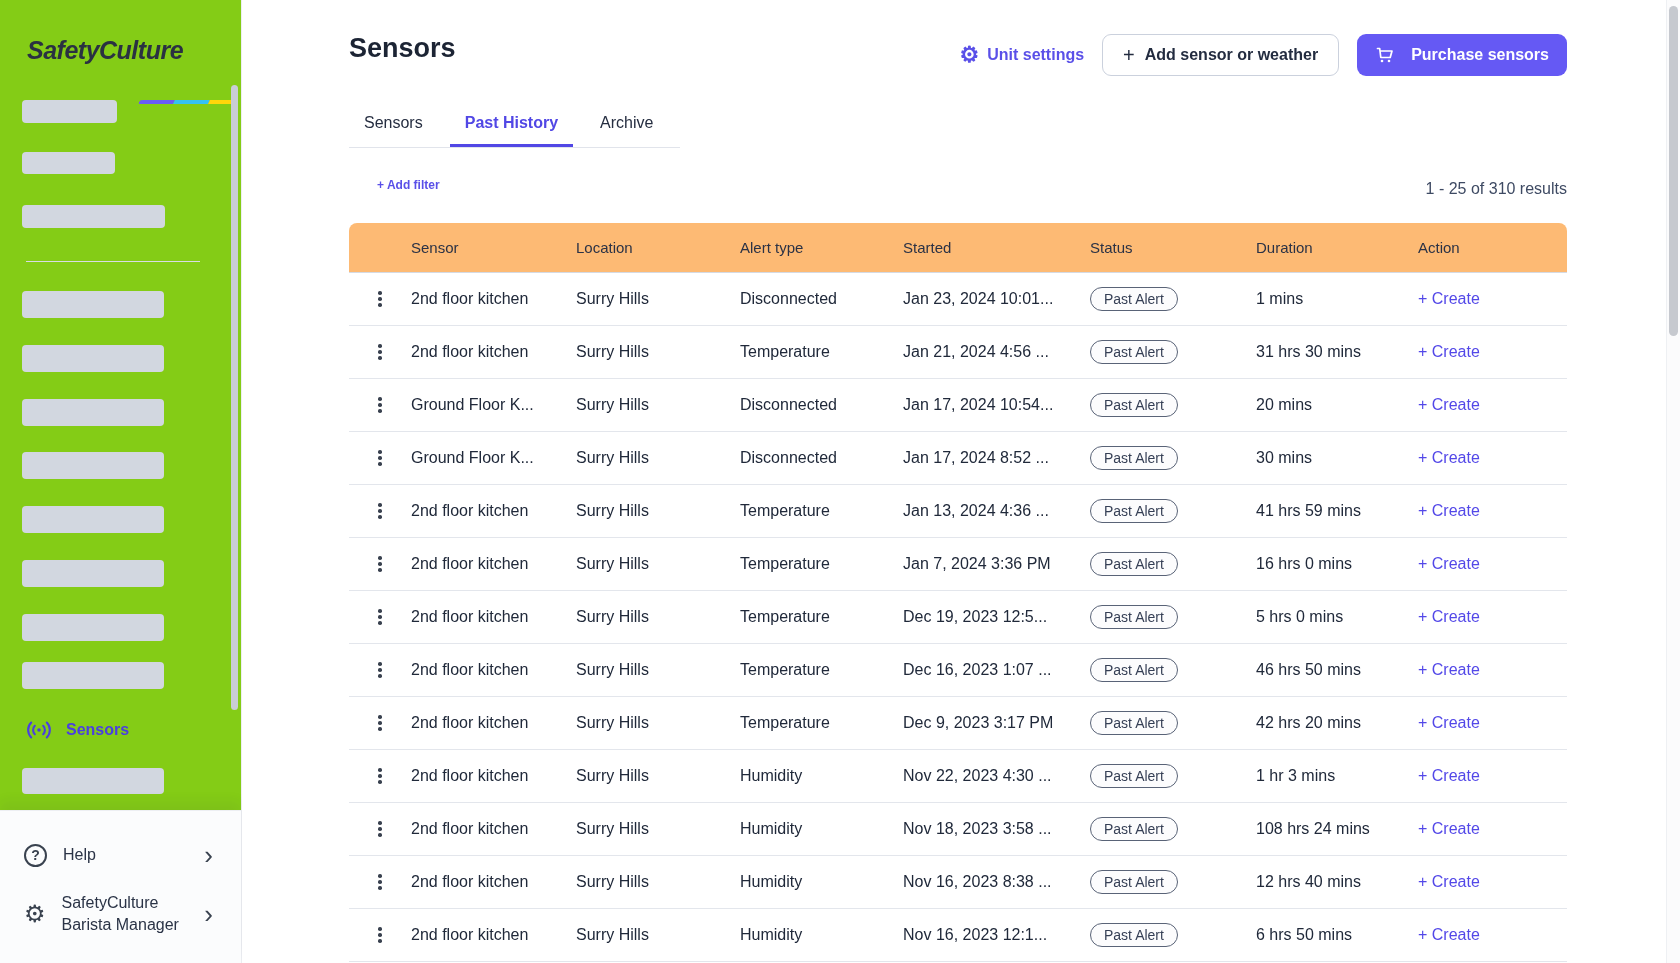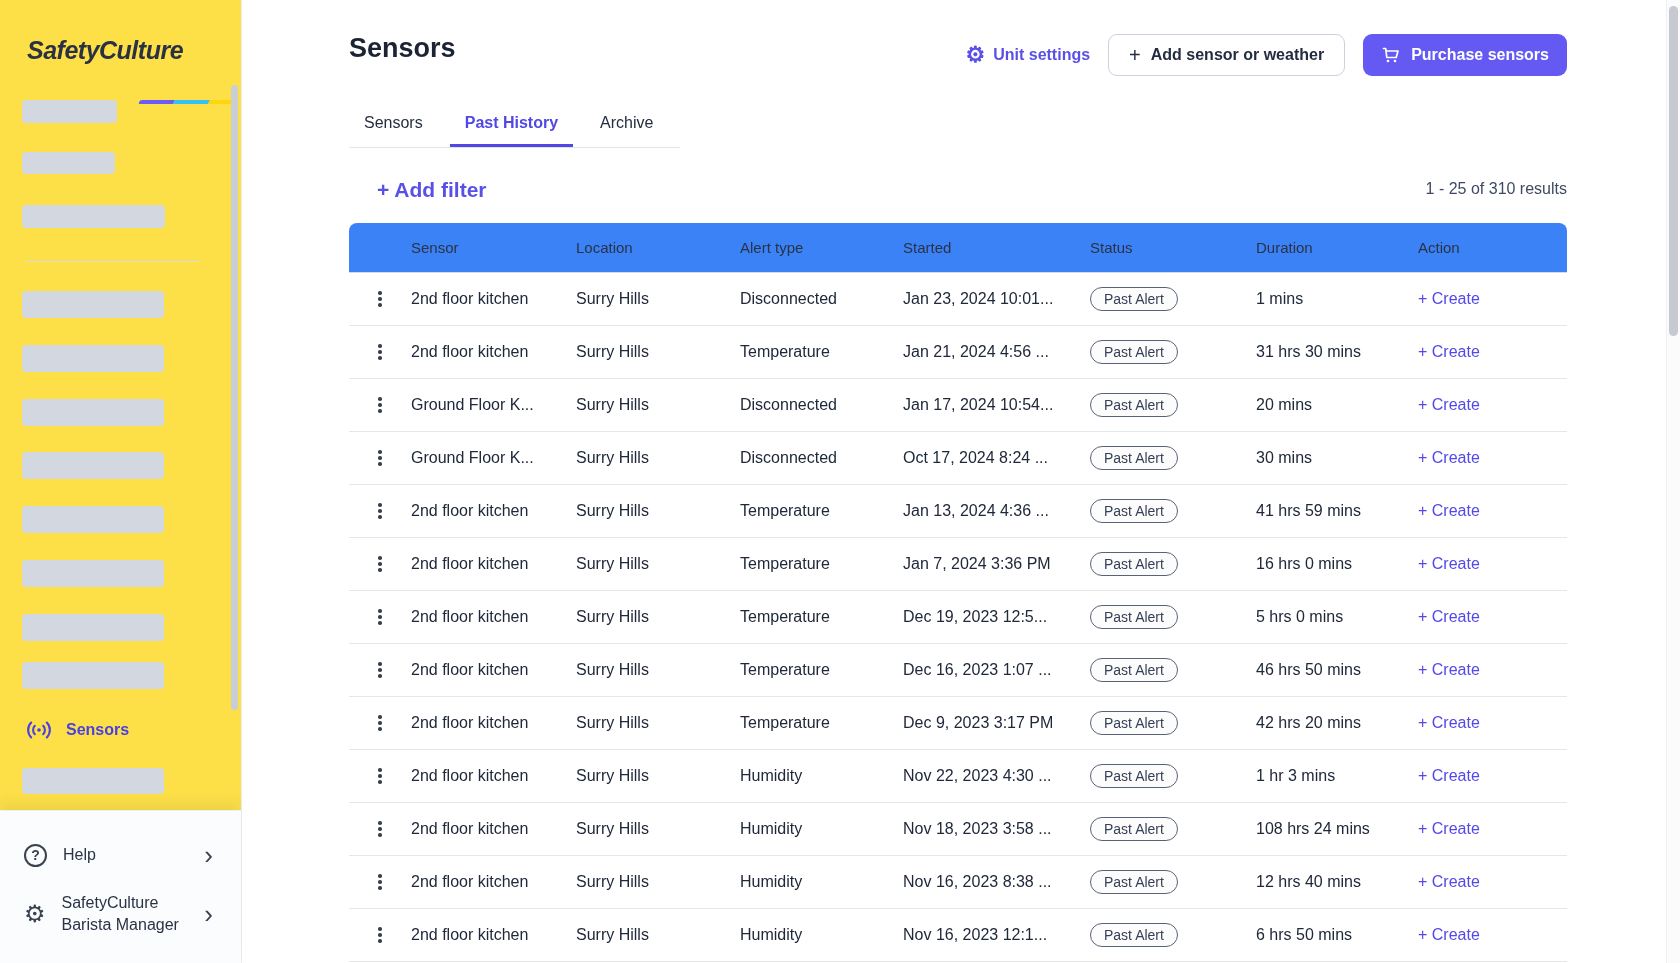--- a/index.html
+++ b/index.html
@@ -1,21 +1,21 @@
 <!DOCTYPE html>
 <html><head>
 <meta charset="utf-8">
 <style>
   * { margin:0; padding:0; box-sizing:border-box; }
   html,body { width:1680px; height:963px; overflow:hidden;
     font-family:"Liberation Sans", sans-serif; background:#ffffff; color:#20293A; }
 
   
   .sidebar { position:absolute; left:0; top:0; width:242px; height:963px;
-    background:#fde047; border-right:1px solid #ECEEF2; }
+    background:#84cc16; border-right:1px solid #ECEEF2; }
   .logo { position:absolute; left:27px; top:36px; font-size:25px; font-weight:800;
     font-style:italic; color:#2A3142; letter-spacing:-0.5px; white-space:nowrap; }
   .logo .part2 { position:relative; }
   .logo-underline { position:absolute; left:112px; top:64px; width:97px; height:4px;
     display:flex; transform:skewX(-25deg); border-radius:2px; overflow:hidden; }
   .logo-underline .seg1 { width:36%; background:#6A5CF5; }
   .logo-underline .seg2 { width:36%; background:#35C2F2; }
   .logo-underline .seg3 { width:28%; background:#FFD60A; }
 
   .skel { position:absolute; background:#D2D7E0; border-radius:4px; }
@@ -46,39 +46,39 @@
   .page-title { position:absolute; left:107px; top:33px; font-size:27px; font-weight:700; color:#1C2434; }
 
   .header-actions { position:absolute; top:34px; right:113px; display:flex; align-items:center; gap:18px; }
   .unit-settings { display:flex; align-items:center; gap:8px; color:#5A50E8;
     font-size:16px; font-weight:600; cursor:pointer; }
   .unit-settings .gear-glyph { color:#5A50E8; font-size:22px; }
   .btn { height:42px; border-radius:9px; display:flex; align-items:center;
     font-size:16px; font-weight:600; cursor:pointer; }
   .btn-outline { border:1px solid #CBD1DD; background:#fff; color:#232C40; padding:0 20px; gap:10px; }
   .btn-outline .plus { font-size:20px; font-weight:400; color:#232C40; }
-  .btn-primary { background:#6559F4; color:#fff; border:none; padding:0 18px; gap:10px;text-align:center; }
+  .btn-primary { background:#6559F4; color:#fff; border:none; padding:0 18px; gap:16px;text-align:center; }
 
   .tabs { position:absolute; left:107px; top:102px; display:inline-flex;
     border-bottom:1px solid #E1E4EB; }
   .tab { height:45px; padding:0 15px; display:flex; align-items:center;
     font-size:16px; color:#252D40; cursor:pointer; margin-right:12px;
     border-bottom:3px solid transparent; }
   .tab.active { color:#5147E5; font-weight:600; border-bottom-color:#5147E5; }
 
-  .add-filter { position:absolute; left:135px; top:178px; font-size:21px;
+  .add-filter { position:absolute; left:135px; top:178px; font-size:12px;
     font-weight:600; color:#5A50E8; cursor:pointer; }
   .results { position:absolute; top:180px; right:113px; font-size:16px; color:#3E4A63; }
 
   
   .table { position:absolute; left:107px; top:223px; width:1218px; }
   .t-head, .t-row { display:grid;
     grid-template-columns:62px 165px 164px 163px 187px 166px 162px 1fr;
     align-items:center; }
-  .t-head { height:50px; background:#3b82f6; border-radius:8px 8px 0 0;
+  .t-head { height:50px; background:#fdba74; border-radius:8px 8px 0 0;
     border-bottom:1px solid #D5DAE3; font-size:15px; color:#2B3245; }
   .t-row { height:53px; background:#fff; border-bottom:1px solid #E3E6EC; font-size:16px; color:#20293A; }
   .cell { padding-right:8px; white-space:nowrap; overflow:hidden; }
   .kebab { display:flex; flex-direction:column; align-items:center; gap:2.5px;
     justify-self:center; cursor:pointer; padding:6px; }
   .kebab i { width:3.5px; height:3.5px; border-radius:50%; background:#39414F; display:block; }
   .pill { display:inline-block; border:1px solid #596377; border-radius:14px;
     padding:3px 13px; font-size:14px; color:#353F55; background:#FCFCFD; }
   .create-link { color:#5348E8; cursor:pointer; font-size:16px;text-align:right; }
 
@@ -239,21 +239,21 @@
         </div>
         <div class="t-row">
           <div class="kebab">
             <i></i>
             <i></i>
             <i></i>
           </div>
           <div class="cell">Ground Floor K...</div>
           <div class="cell">Surry Hills</div>
           <div class="cell">Disconnected</div>
-          <div class="cell">Oct 17, 2024 8:24 ...</div>
+          <div class="cell">Jan 17, 2024 8:52 ...</div>
           <div class="cell"><span class="pill">Past Alert</span></div>
           <div class="cell">30 mins</div>
           <div class="cell"><span class="create-link">+ Create</span></div>
         </div>
         <div class="t-row">
           <div class="kebab">
             <i></i>
             <i></i>
             <i></i>
           </div>

